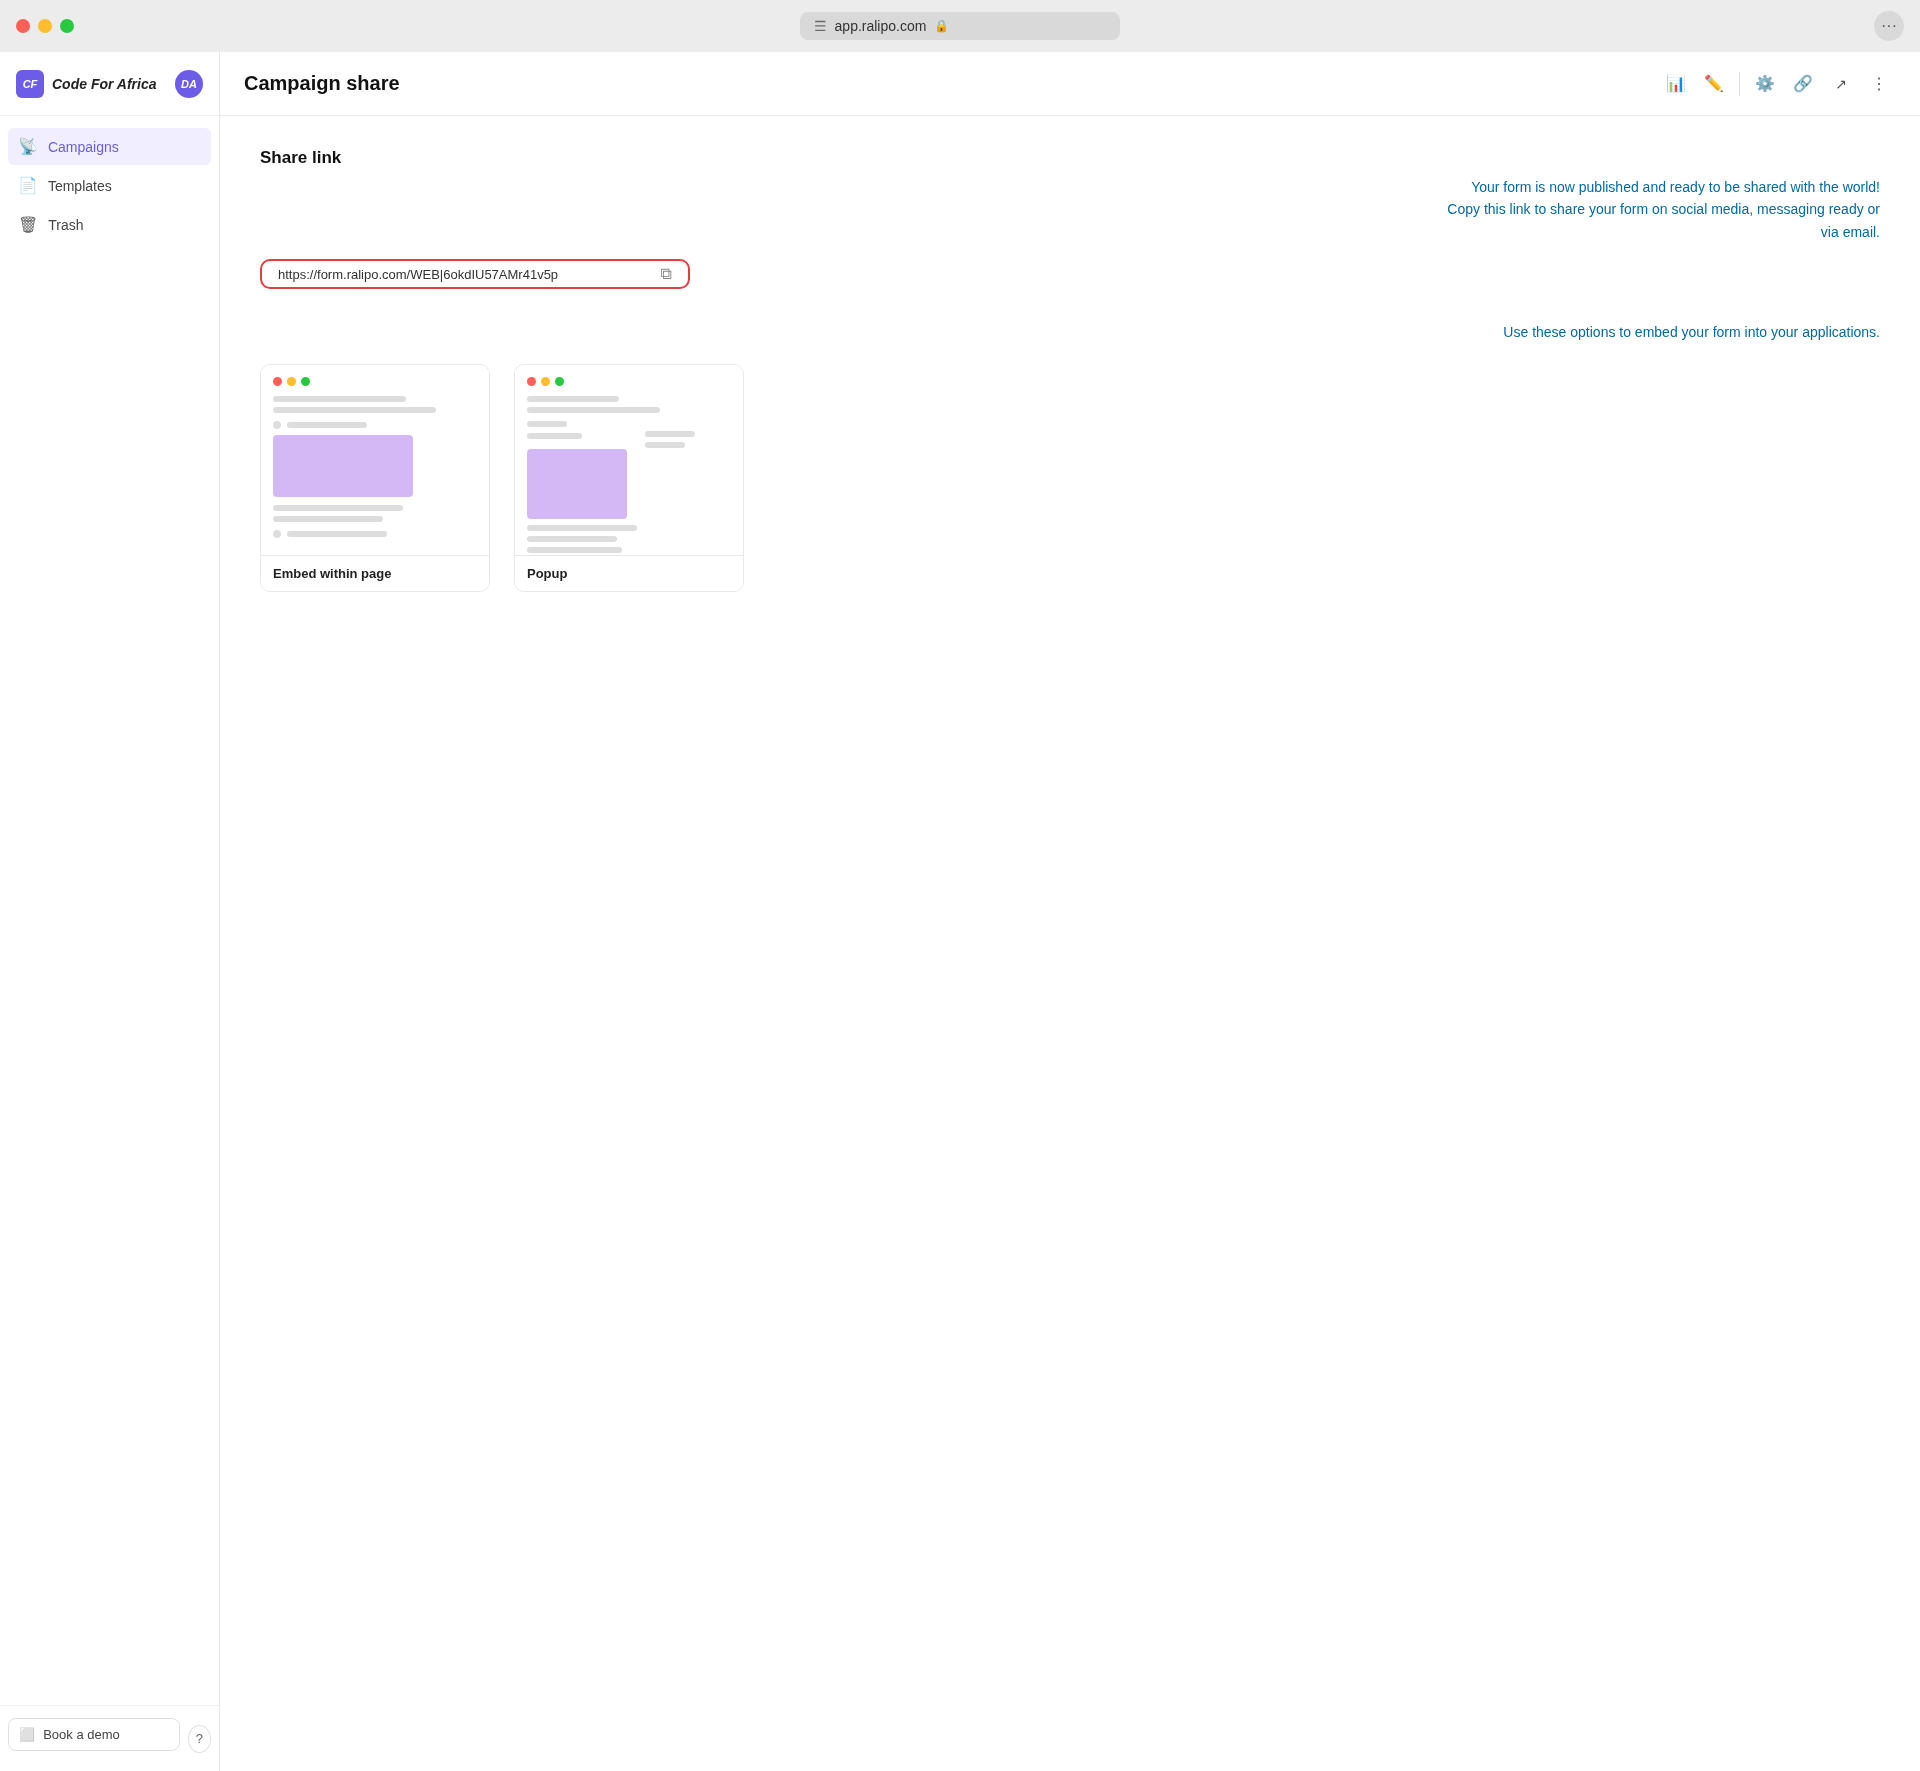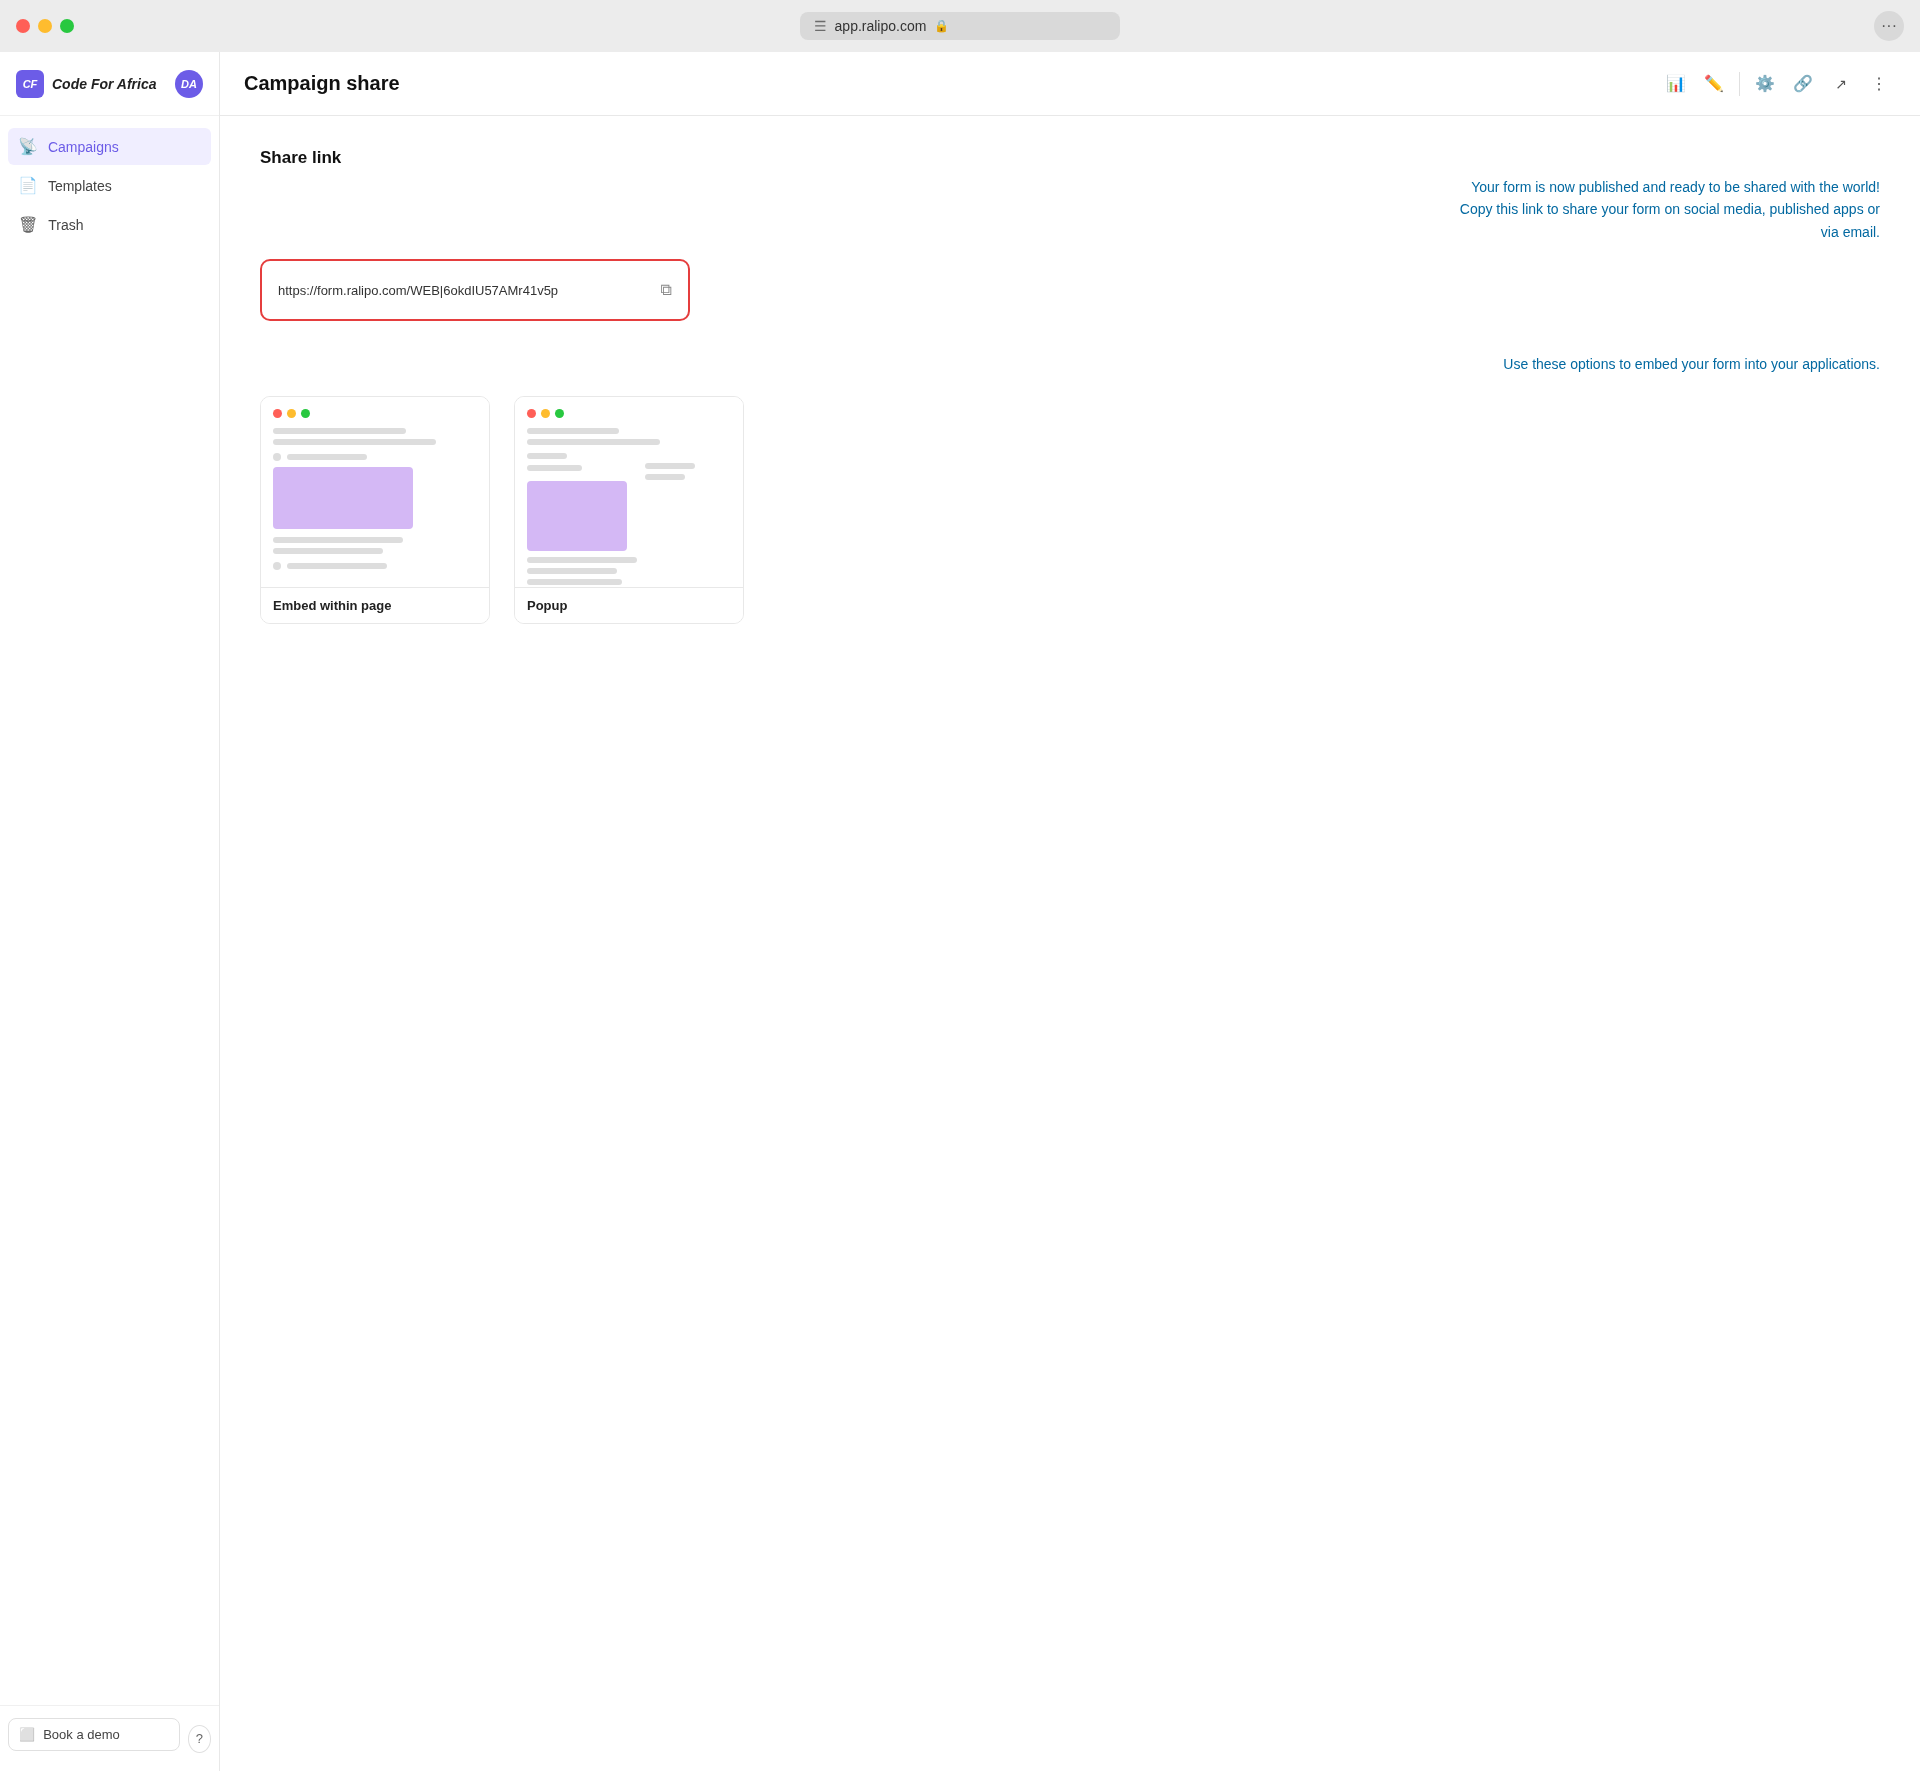--- a/index.html
+++ b/index.html
@@ -236,21 +236,21 @@
       color: #0369a1;
       line-height: 1.6;
       margin-bottom: 16px;
       text-align: right;
     }
     .share-link-box {
       display: flex;
       align-items: center;
       border: 2px solid #e53e3e;
       border-radius: 10px;
-      padding: 20px 16px;
+      padding: 4px 16px;
       background: white;
       max-width: 430px;
       gap: 8px;
       margin-bottom: 32px;
     }
     .share-link-url {
       flex: 1;
       font-size: 13px;
       color: #333;
       white-space: nowrap;
@@ -406,21 +406,21 @@
         </button>
       </div>
     </div>
 
     <div class="main-body">
 
       <div class="share-link-section">
         <h2 class="section-title">Share link</h2>
         <p class="section-desc">
           <span>Your form is now published and ready to be shared with the world!</span><br>
-          <span>Copy this link to share your form on social media, published apps or</span><br>
+          <span>Copy this link to share your form on social media, messaging ready or</span><br>
           <span>via email.</span>
         </p>
         <div class="share-link-box">
           <span class="share-link-url">https://form.ralipo.com/WEB|6okdIU57AMr41v5p</span>
           <button class="copy-btn">
             <span>⧉</span>
           </button>
         </div>
       </div>
 

